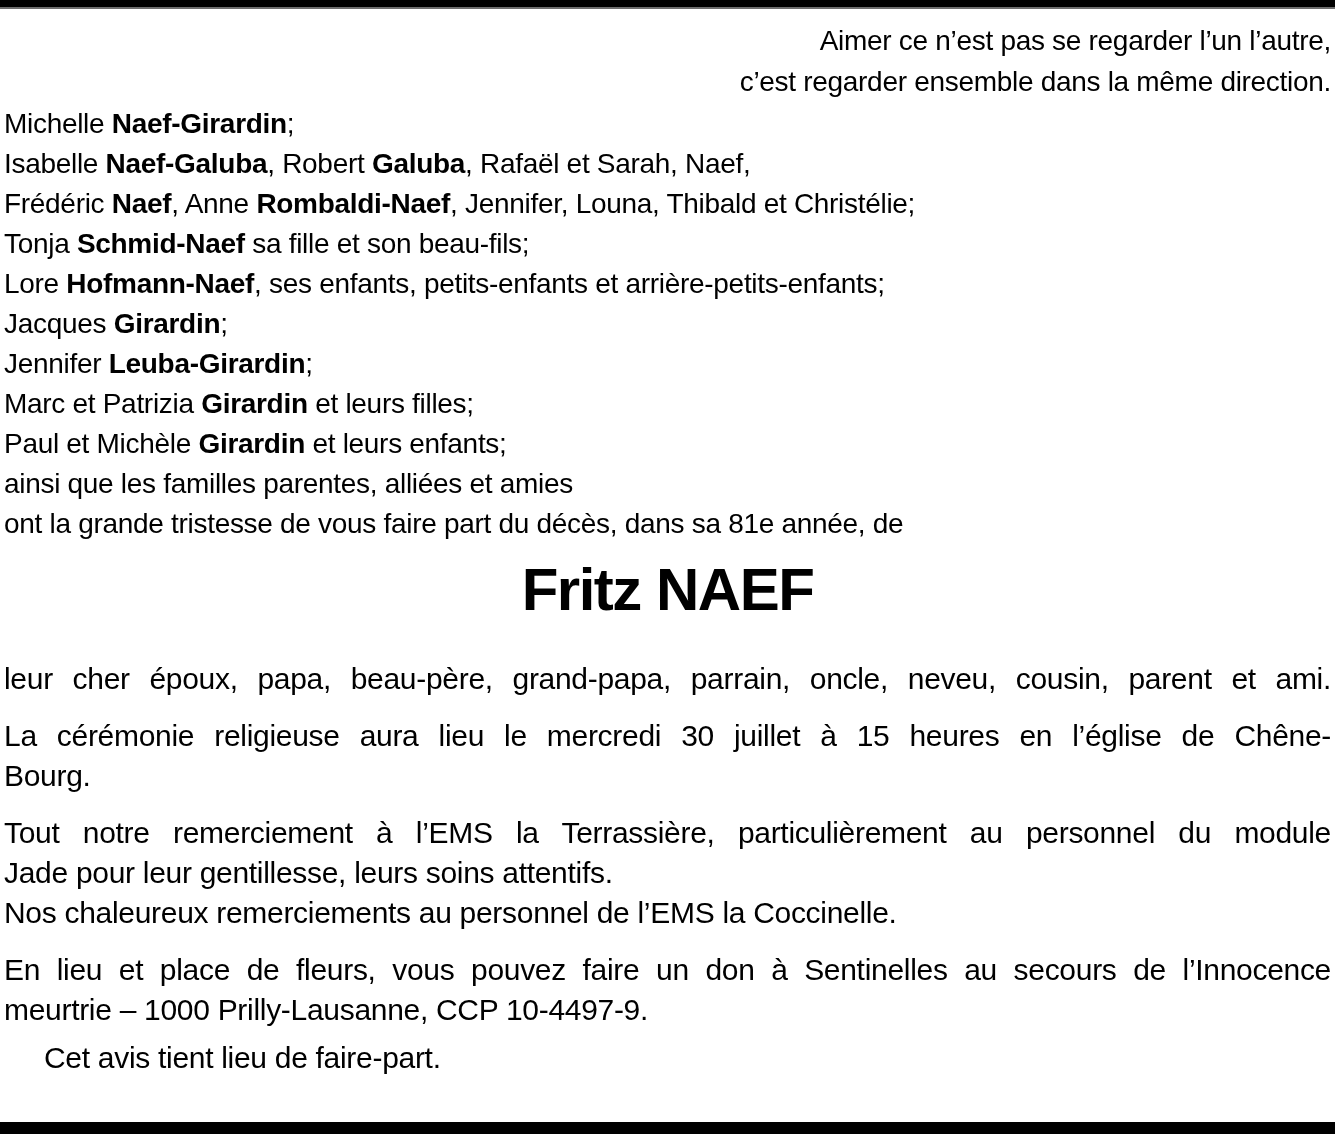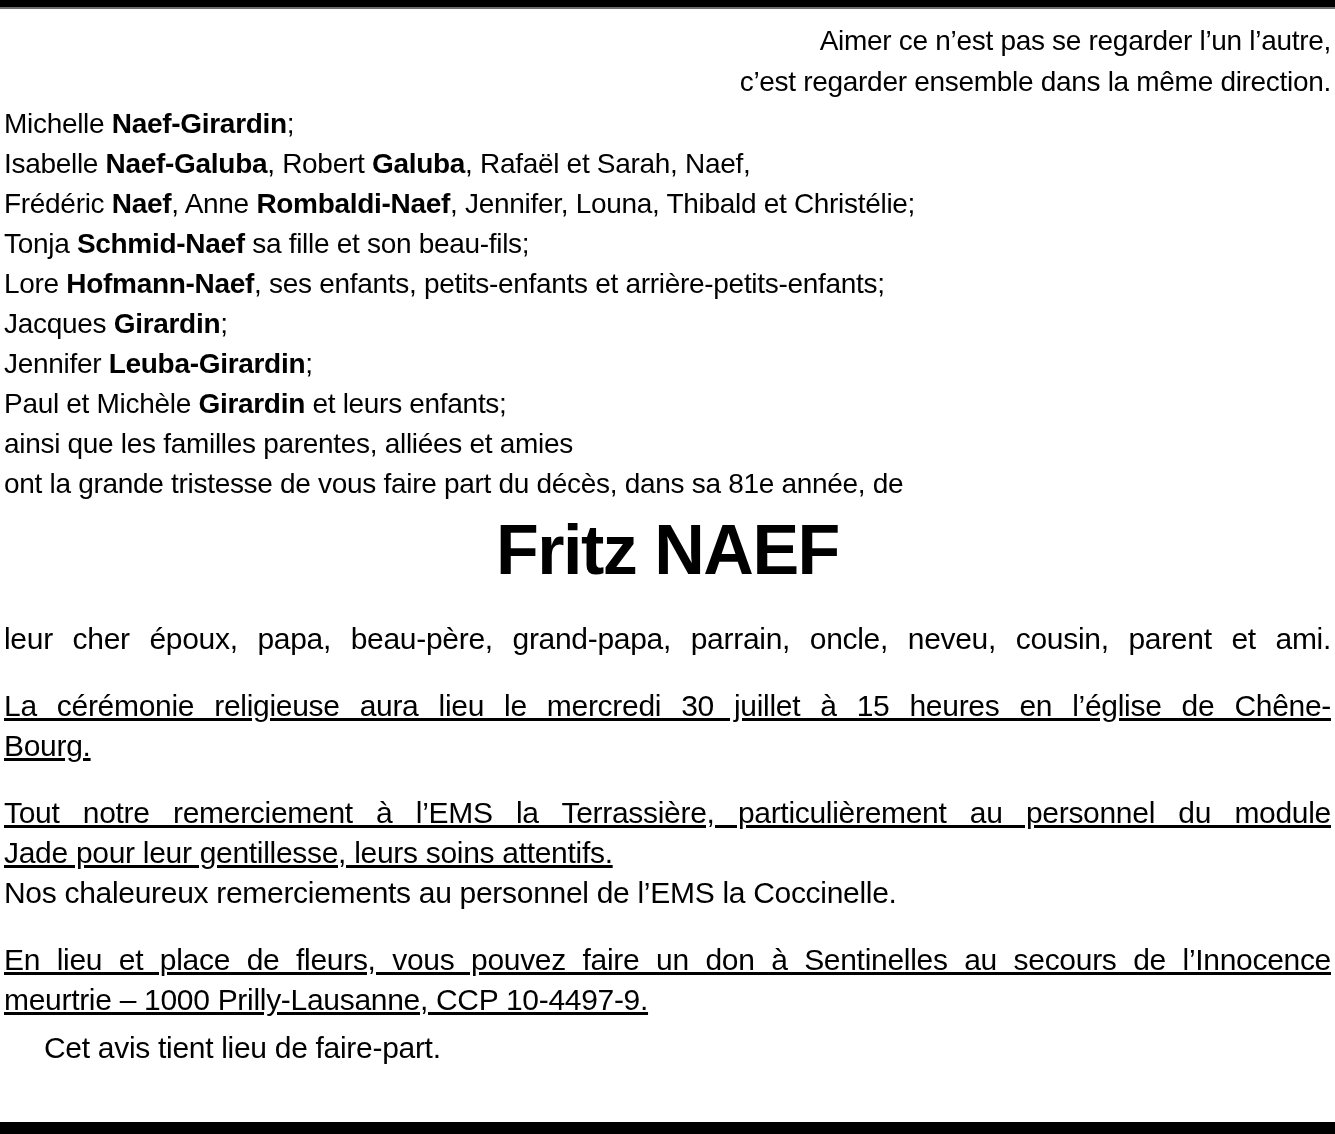--- a/index.html
+++ b/index.html
@@ -27,32 +27,32 @@
   .qline.it { }
   .family {
     margin-top: 2px;
     font-size: 28px;
     line-height: 40px;
     letter-spacing: -0.3px;
   }
   .family .b { font-weight: bold; }
   .title {
     margin: 4px 0 27px 0;
-    font-size: 70px;
+    font-size: 60px;
     line-height: 84px;
     font-weight: bold;
     text-align: center;
     letter-spacing: -1.5px;
   }
   .para {
     font-size: 30px;
     line-height: 40px;
     letter-spacing: -0.3px;
   }
-  .para.gap { margin-top: 27px; text-decoration: underline; }
+  .para.gap { margin-top: 17px; }
   .para.gap-small { margin-top: 8px; }
   .line.just { text-align: justify; text-align-last: justify; }
   .line.indent { padding-left: 40px; }
 </style>
 </head>
 <body>
 
 <div class="page">
   <div class="rule top"></div>
   <div class="content">
@@ -63,20 +63,21 @@
     </div>
 
     <div class="family" id="family">
         <div class="line"><span class="">Michelle </span><span class="b">Naef-Girardin</span><span class="">;</span></div>
         <div class="line"><span class="">Isabelle </span><span class="b">Naef-Galuba</span><span class="">, Robert </span><span class="b">Galuba</span><span class="">, Rafaël et Sarah, Naef,</span></div>
         <div class="line"><span class="">Frédéric </span><span class="b">Naef</span><span class="">, Anne </span><span class="b">Rombaldi-Naef</span><span class="">, Jennifer, Louna, Thibald et Christélie;</span></div>
         <div class="line"><span class="">Tonja </span><span class="b">Schmid-Naef</span><span class=""> sa fille et son beau-fils;</span></div>
         <div class="line"><span class="">Lore </span><span class="b">Hofmann-Naef</span><span class="">, ses enfants, petits-enfants et arrière-petits-enfants;</span></div>
         <div class="line"><span class="">Jacques </span><span class="b">Girardin</span><span class="">;</span></div>
         <div class="line"><span class="">Jennifer </span><span class="b">Leuba-Girardin</span><span class="">;</span></div>
+        <div class="line"><span class="">Marc et Patrizia </span><span class="b">Girardin</span><span class=""> et leurs filles;</span></div>
         <div class="line"><span class="">Paul et Michèle </span><span class="b">Girardin</span><span class=""> et leurs enfants;</span></div>
         <div class="line"><span class="">ainsi que les familles parentes, alliées et amies</span></div>
         <div class="line"><span class="">ont la grande tristesse de vous faire part du décès, dans sa 81e année, de</span></div>
       </div>
 
     <h1 class="title">Fritz NAEF</h1>
 
     <div id="paragraphs">
         <div class="para">
           <div class="line just">leur cher époux, papa, beau-père, grand-papa, parrain, oncle, neveu, cousin, parent et ami.</div>

